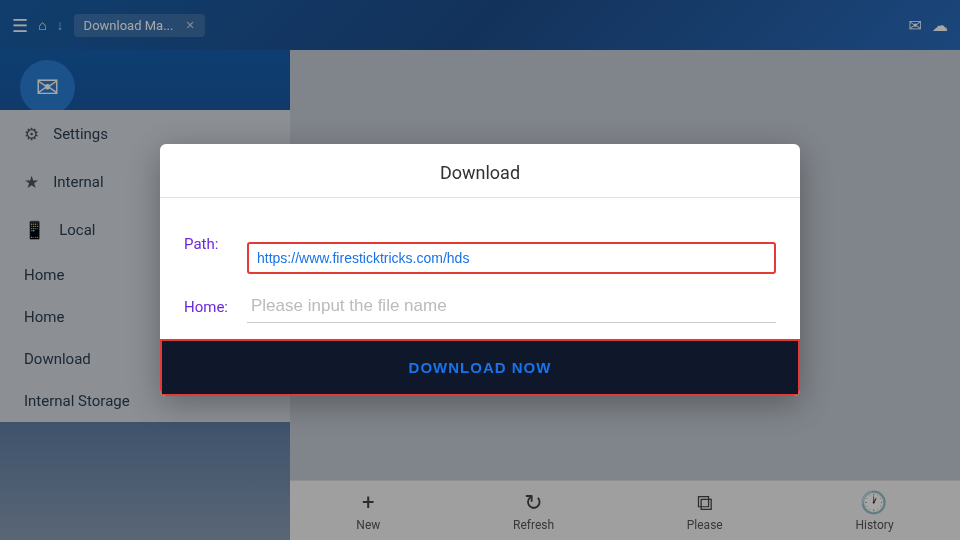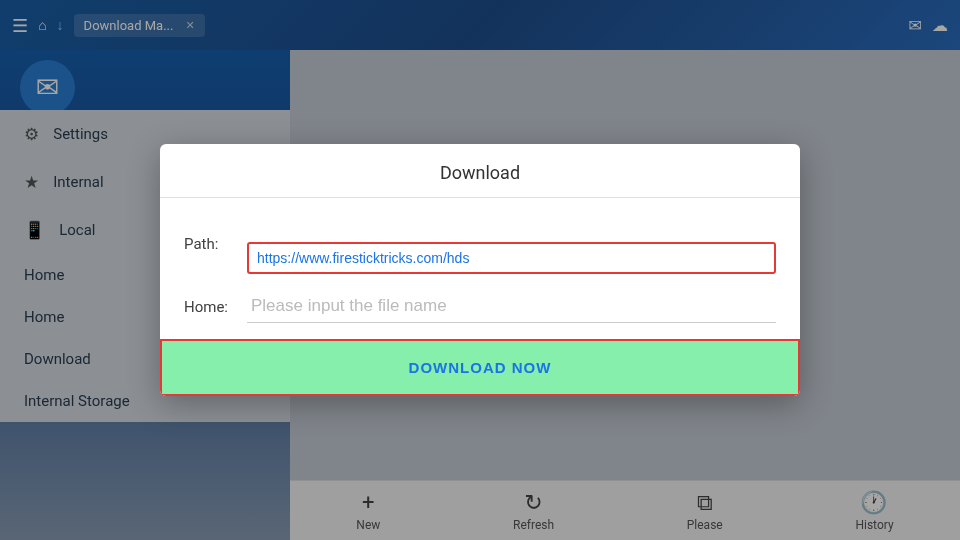--- a/index.html
+++ b/index.html
@@ -171,21 +171,21 @@
     .dialog-body {
       padding: 16px 24px 0;
     }
     .dialog-field {
       display: flex;
       align-items: center;
       margin-bottom: 16px;
     }
     .dialog-label {
       font-size: 15px;
-      color: #404040;
+      color: #6d28d9;
       min-width: 55px;
       margin-right: 8px;
     }
     .dialog-input {
       flex: 1;
       border: none;
       border-bottom: 1px solid #ccc;
       padding: 6px 4px;
       font-size: 17px;
       color: #333;
@@ -205,21 +205,21 @@
     }
     .dialog-input::placeholder { color: #bbb; }
 
     .dialog-download-btn-wrapper {
       border: 2px solid #e53935;
       margin: 0 0 0 0;
     }
     .dialog-download-btn {
       width: 100%;
       padding: 18px;
-      background: #86efac;
+      background: #0f172a;
       color: #1a73e8;
       font-size: 15px;
       font-weight: 700;
       letter-spacing: 1px;
       border: none;
       cursor: pointer;
       text-align: center;
       text-transform: uppercase;
     }
 

